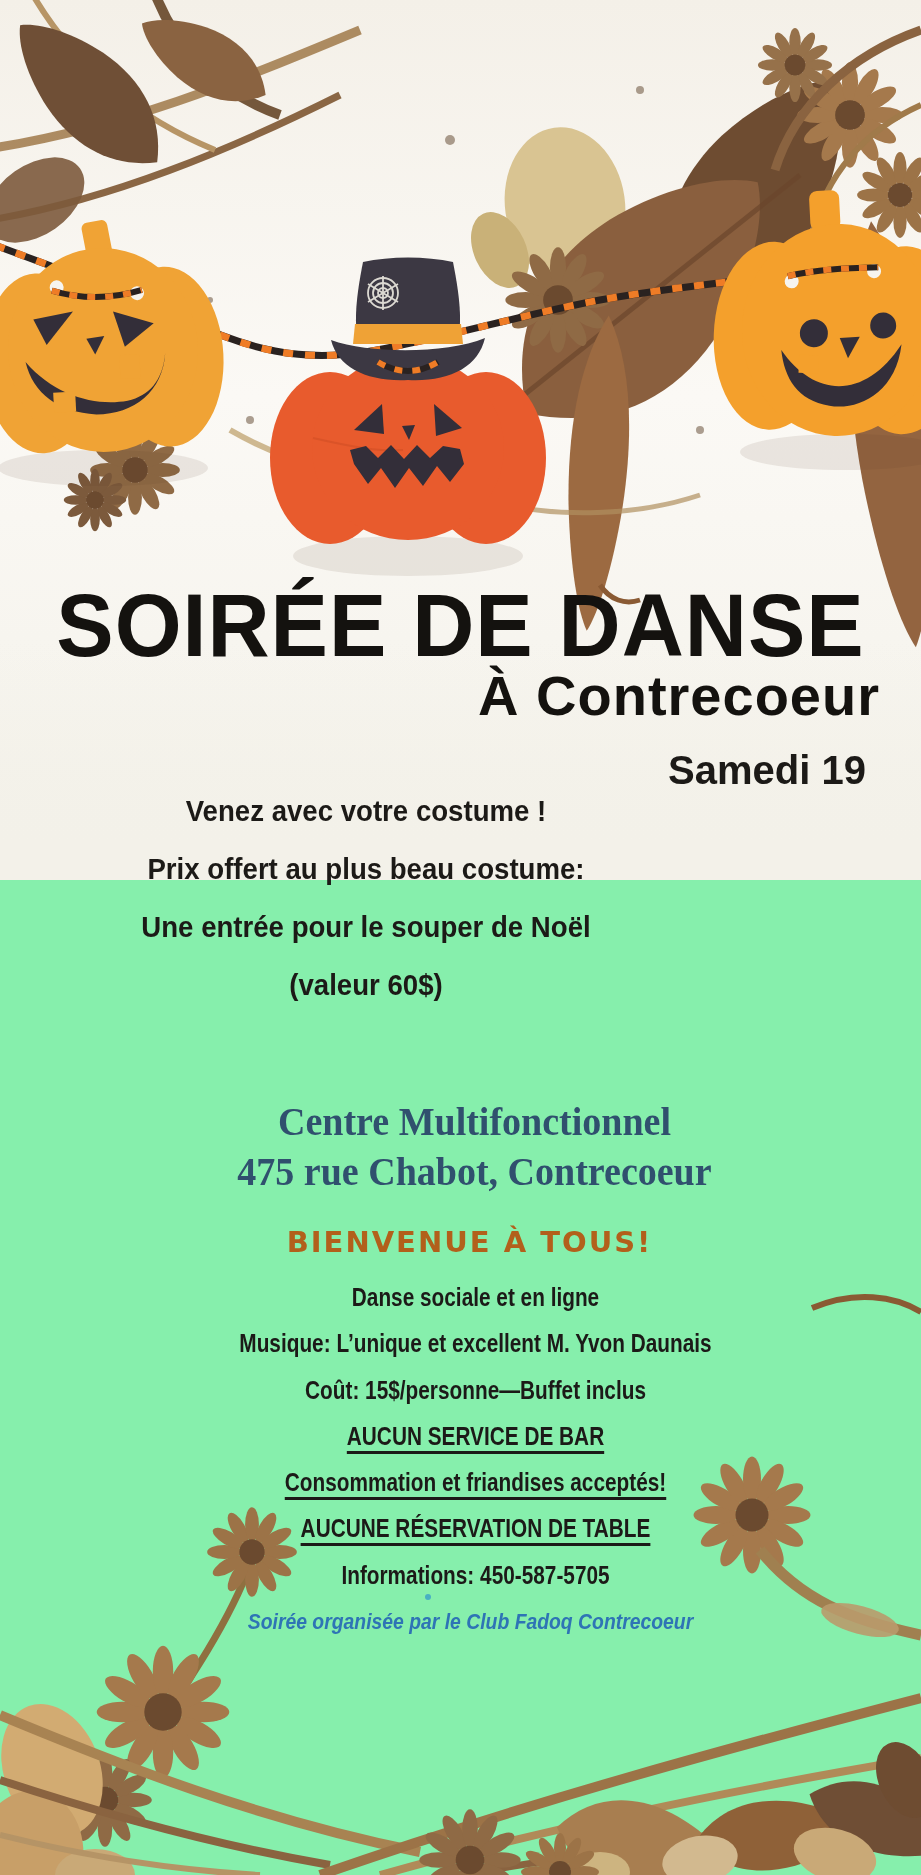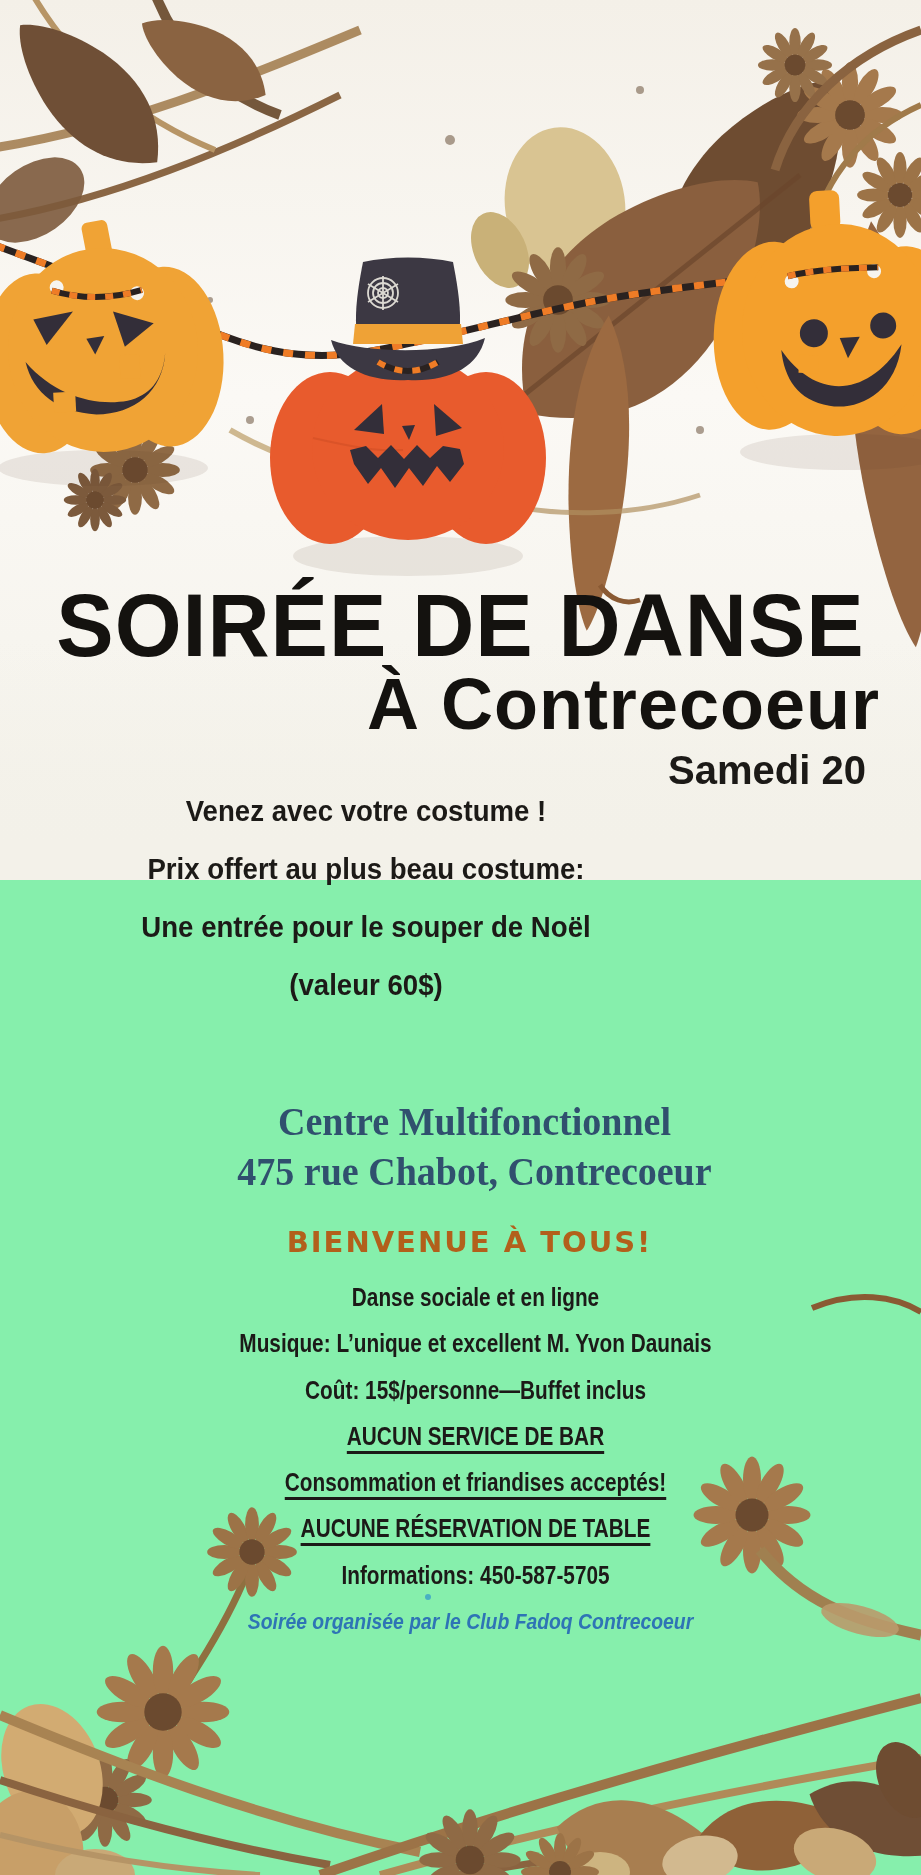--- a/index.html
+++ b/index.html
@@ -15,21 +15,21 @@
   .photo-bottom{position:absolute;top:1260px;left:0;width:921px;height:615px;}
   .txt{position:absolute;color:#1b1916;}
 
   .title{
     left:0;width:921px;top:580px;text-align:center;
     font-weight:700;font-size:86px;line-height:1;letter-spacing:1px;
     color:#14120f;transform:scaleY(1.04);transform-origin:center top;
   }
   .subtitle{
     right:41px;top:668px;text-align:left;
-    font-weight:700;font-size:72px;line-height:1;letter-spacing:1px;color:#14120f;
+    font-weight:700;font-size:56px;line-height:1;letter-spacing:1px;color:#14120f;
   }
   .date{
     right:55px;top:744px;text-align:right;
     font-weight:700;font-size:40px;line-height:52px;color:#1c1a17;
   }
   .costume{
     left:36px;width:660px;top:782px;text-align:center;
     font-weight:700;font-size:30px;line-height:58px;color:#1c1a17;
     transform:scaleX(.92);transform-origin:center top;
   }
@@ -270,21 +270,21 @@
       <use href="#cone" transform="translate(560,612) scale(1)" fill="#9c7347"></use>
       <ellipse cx="905" cy="520" rx="26" ry="40" transform="rotate(-25 905 520)" fill="#6e4c31"></ellipse>
     </g>
     <circle cx="428" cy="337" r="3" fill="#3aa0c8" opacity=".8"></circle>
   </svg>
 
   <div class="txt title">SOIRÉE DE DANSE</div>
   <div class="txt subtitle">À Contrecoeur</div>
 
   <div class="txt date">
-    <div>Samedi 20</div>
+    <div>Samedi 19</div>
   </div>
 
   <div class="txt costume">
     <div>Venez avec votre costume !</div>
     <div>Prix offert au plus beau costume:</div>
     <div>Une entrée pour le souper de Noël</div>
     <div>(valeur 60$)</div>
   </div>
 
   <div class="txt venue">

